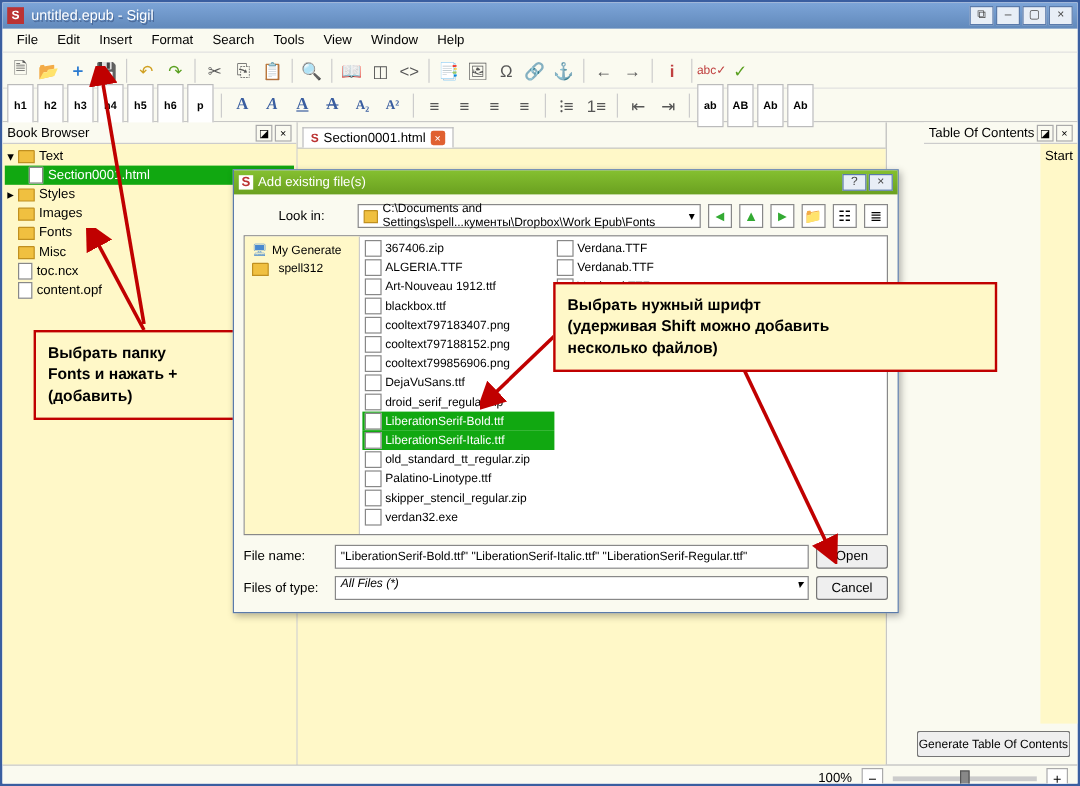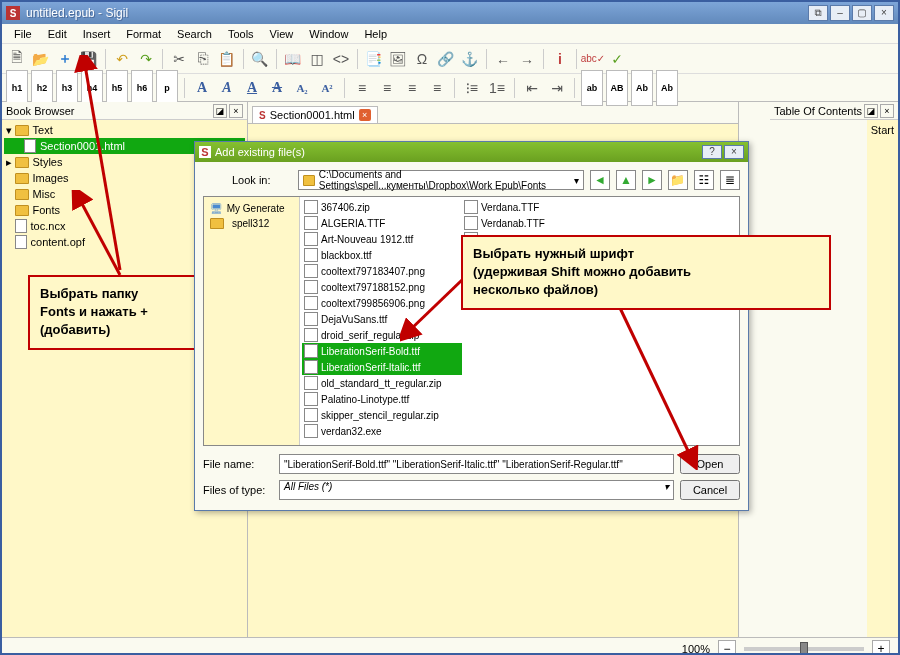--- a/index.html
+++ b/index.html
@@ -181,26 +181,26 @@
           <span>Styles</span>
         </div>
       <div class="tree-item">
           <span style="margin-right:3px;visibility:hidden">▸</span>
           <div class="folder-icon"></div>
           <span>Images</span>
         </div>
       <div class="tree-item">
           <span style="margin-right:3px;visibility:hidden">▸</span>
           <div class="folder-icon"></div>
-          <span>Misc</span>
+          <span>Fonts</span>
         </div>
       <div class="tree-item">
           <span style="margin-right:3px;visibility:hidden">▸</span>
           <div class="folder-icon"></div>
-          <span>Fonts</span>
+          <span>Misc</span>
         </div>
       <div class="tree-item">
           <span style="margin-right:3px;visibility:hidden">▸</span>
           <div class="file-icon"></div>
           <span>toc.ncx</span>
         </div>
       <div class="tree-item">
           <span style="margin-right:3px;visibility:hidden">▸</span>
           <div class="file-icon"></div>
           <span>content.opf</span>
@@ -221,20 +221,23 @@
 
   <div class="toc">
     <div class="panel-header">
       <span>Table Of Contents</span>
       <div class="spacer"></div>
       <div class="pbtn">◪</div>
       <div class="pbtn">×</div>
     </div>
     <div class="toc-body">
       <div>Start</div>
+    </div>
+    <div class="toc-gen">
+      <button>Generate Table Of Contents</button>
     </div>
   </div>
 </div>
 
 <div class="dialog">
   <div class="dlg-title">
     <span style="color:#b33;background:#fff;width:12px;height:12px;text-align:center;line-height:12px;font-weight:bold;margin-right:4px">S</span>
     <span>Add existing file(s)</span>
     <div class="spacer"></div>
     <div class="winbtn" style="height:14px;line-height:12px">?</div>

